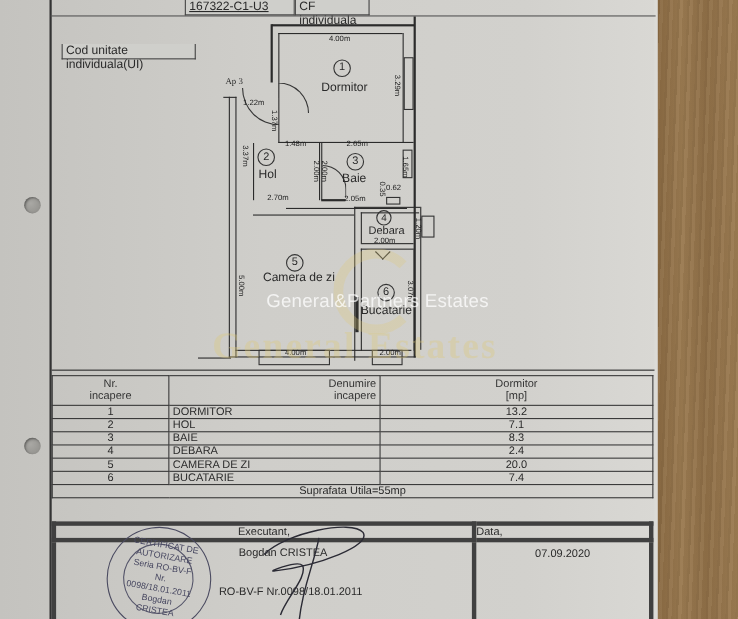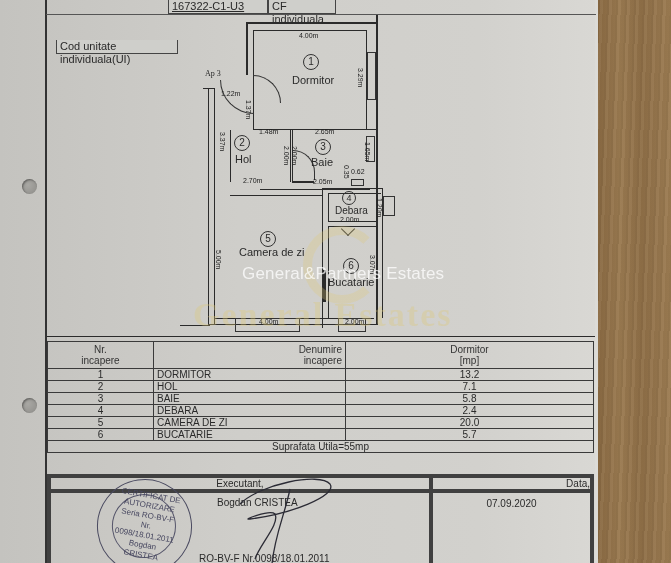--- a/index.html
+++ b/index.html
@@ -181,53 +181,53 @@
     <td class="c3">13.2</td>
   </tr>
   <tr>
     <td class="c1">2</td>
     <td class="c2">HOL</td>
     <td class="c3">7.1</td>
   </tr>
   <tr>
     <td class="c1">3</td>
     <td class="c2">BAIE</td>
-    <td class="c3">5.8</td>
+    <td class="c3">8.3</td>
   </tr>
   <tr>
     <td class="c1">4</td>
     <td class="c2">DEBARA</td>
     <td class="c3">2.4</td>
   </tr>
   <tr>
     <td class="c1">5</td>
     <td class="c2">CAMERA DE ZI</td>
     <td class="c3">20.0</td>
   </tr>
   <tr>
     <td class="c1">6</td>
     <td class="c2">BUCATARIE</td>
-    <td class="c3">5.7</td>
+    <td class="c3">7.4</td>
   </tr>
   <tr>
     <td colspan="3" style="text-align:center;">Suprafata Utila=55mp</td>
   </tr>
 </tbody>
   </table>
 
 <table class="sig">
   <tbody>
       <tr>
     <td style="width:382px;height:12px;text-align:center;line-height:11px;">Executant,</td>
-    <td style="text-align:right;line-height:11px;">Data,</td>
+    <td style="text-align:left;line-height:11px;">Data,</td>
   </tr>
   <tr>
     <td style="height:76px;vertical-align:top;position:relative;">
       <div style="position:absolute;left:166px;top:4px;text-align:center;">Bogdan CRISTEA</div>
-      <div style="position:absolute;left:148px;top:60px;">RO-BV-F Nr.0098/18.01.2011</div>
+      <div style="position:absolute;left:148px;top:40px;">RO-BV-F Nr.0098/18.01.2011</div>
     </td>
     <td style="vertical-align:top;text-align:center;padding-top:5px;">07.09.2020</td>
   </tr>
   <tr>
     <td style="height:8px;"></td>
     <td style="height:8px;"></td>
   </tr>
 </tbody>
   </table>
 

